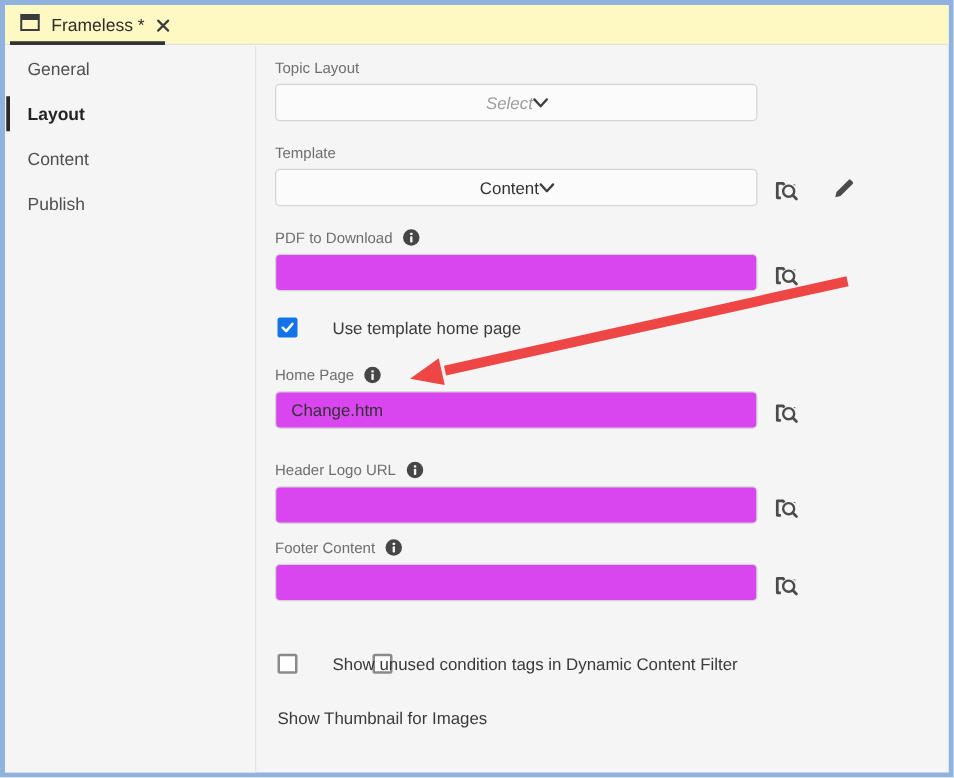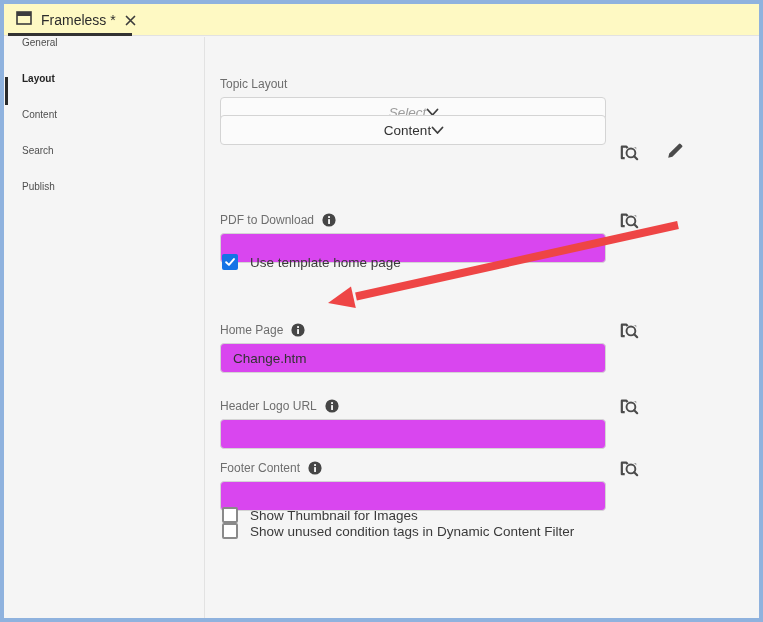--- a/index.html
+++ b/index.html
@@ -26,35 +26,35 @@
     background:#323232;
   }
   .tab .close { display:flex; align-items:center; }
 
   
   .sidebar {
     position:absolute; left:0; top:33px; bottom:0; width:201px;
     background:#f5f5f5; border-right:1px solid #e2e2e2;
   }
   .side-item {
-    position:relative; height:36px; display:flex; 
-    padding-left:18px; font-size:10px; color:#4f4f4f; cursor:pointer;
+    position:relative; height:36px; display:flex; align-items:center;
+    padding-left:18px; font-size:14px; color:#4f4f4f; cursor:pointer;
   }
   .side-item.active { color:#242424; font-weight:700; }
   .side-item.active::before {
     content:""; position:absolute; left:1px; top:4px; bottom:4px; width:3px;
     background:#2a2a2a;
   }
 
   
   .main { position:absolute; left:202px; top:33px; right:0; bottom:0; }
   .row { position:absolute; left:14px; }
   .field-label {
     display:flex; gap:8px; height:14px;
-    font-size:12px; color:#6e6e6e; margin-bottom:6px; white-space:nowrap;margin-top:30px;
+    font-size:12px; color:#6e6e6e; margin-bottom:6px; white-space:nowrap;
   }
   .box {
     width:386px; height:30px; border:1px solid #d4d4d4; border-radius:4px;
     background:#d946ef; font-size:13.5px; color:#323232;
   }
   .dropdown {
     background:#fbfbfb; display:flex; align-items:center;
     justify-content:center; padding:0 12px 0 14px; cursor:pointer;
   }
   .dropdown .placeholder { font-style:italic; color:#9d9d9d; }
@@ -64,40 +64,40 @@
   .icon-btn {
     position:absolute; top:24px; width:24px; height:24px;
     display:flex; align-items:center; justify-content:center; cursor:pointer;
   }
   .browse-pos { left:397px; }
   .pencil-pos { left:443px; }
 
   .info-dot { display:inline-flex; cursor:pointer; }
 
   
-  .cb-row { position:absolute; left:16px; display:flex; align-items:center; gap:12px; cursor:pointer; }
+  .cb-row { position:absolute; left:16px; display:flex; align-items:center; gap:28px; cursor:pointer; }
   .cb {
     width:16px; height:16px; border-radius:2px; flex:0 0 auto;
     border:2px solid #8a8a8a; background:#fff;
     display:flex; align-items:center; justify-content:center;
   }
   .cb.checked { border:none; background:#1473e6; }
   .cb svg { display:none; }
   .cb.checked svg { display:block; }
   .cb-label { font-size:13.5px; color:#3a3a3a; white-space:nowrap; }
 
   
   .r-topic  { top:10px; }
   .r-templ  { top:78px; }
   .r-pdf    { top:146px; }
   .r-cb1    { top:217px; }
   .r-home   { top:256px; }
   .r-header { top:332px; }
   .r-footer { top:394px; }
-  .r-cb2    { top:470px; }
+  .r-cb2    { top:486px;flex-direction:column; }
   .r-cb3    { top:486px; }
 
   
   .arrow-overlay {
     position:absolute; left:0; top:0; width:755px; height:614px;
     pointer-events:none; z-index:10;
   }
 </style>
 </head>
 <body>
@@ -126,23 +126,20 @@
     <div class="side-item">
         <span>General</span>
       </div>
     <div class="side-item active">
         <span>Layout</span>
       </div>
     <div class="side-item">
         <span>Content</span>
       </div>
     <div class="side-item">
-        <span>Search</span>
-      </div>
-    <div class="side-item">
         <span>Publish</span>
       </div>
   </div>
 
   <div class="main">
 
     <div class="row r-topic">
       <div class="field-label">
         <span>Topic Layout</span>
       </div>
@@ -150,20 +147,23 @@
         <span class="placeholder">Select</span>
         <span>
           <svg width="13" height="9" viewBox="0 0 13 9">
               <path d="M1.5 1.5 L6.5 7 L11.5 1.5" fill="none" stroke="#3e3e3e" stroke-width="1.8" stroke-linecap="round" stroke-linejoin="round"></path>
             </svg>
         </span>
       </div>
     </div>
 
     <div class="row r-templ">
+      <div class="field-label">
+        <span>Template</span>
+      </div>
       <div class="box dropdown">
         <span>Content</span>
         <span>
           <svg width="13" height="9" viewBox="0 0 13 9">
               <path d="M1.5 1.5 L6.5 7 L11.5 1.5" fill="none" stroke="#3e3e3e" stroke-width="1.8" stroke-linecap="round" stroke-linejoin="round"></path>
             </svg>
         </span>
       </div>
       <span class="icon-btn browse-pos">
         <svg width="23" height="23" viewBox="0 0 24 24">

